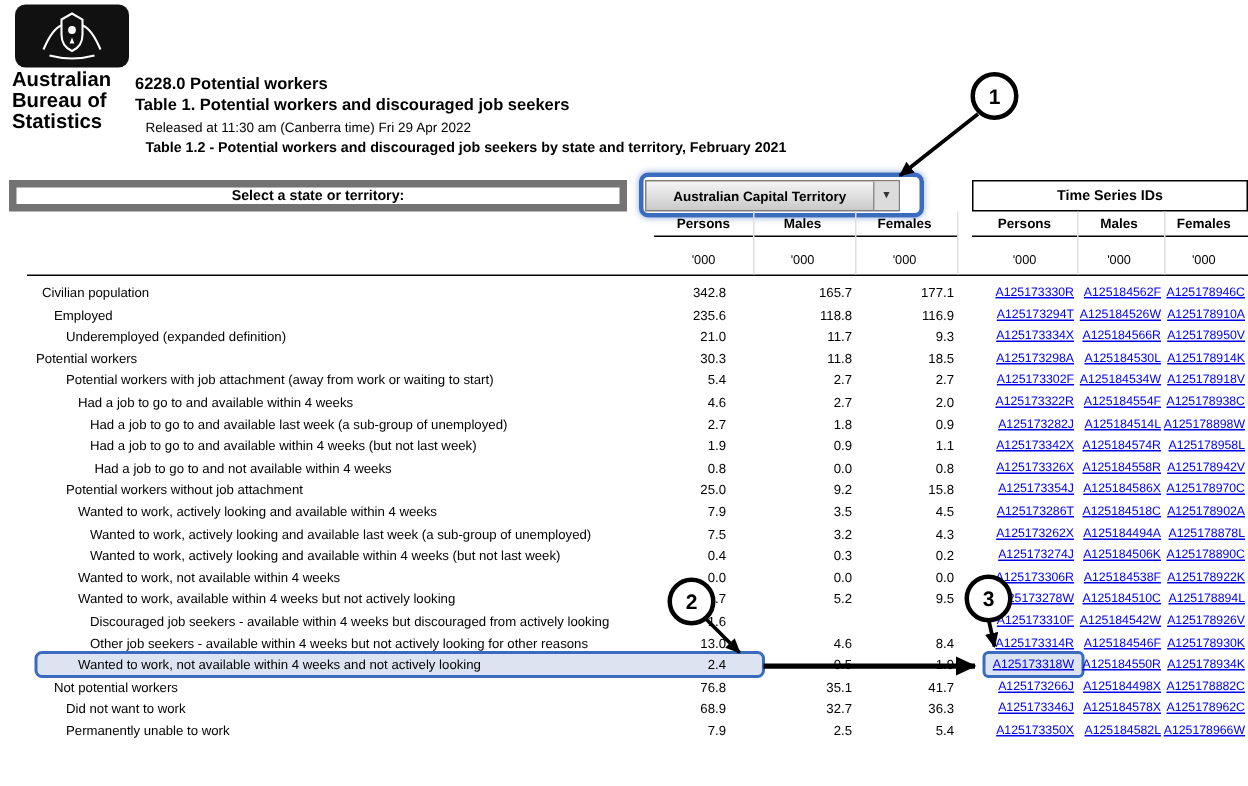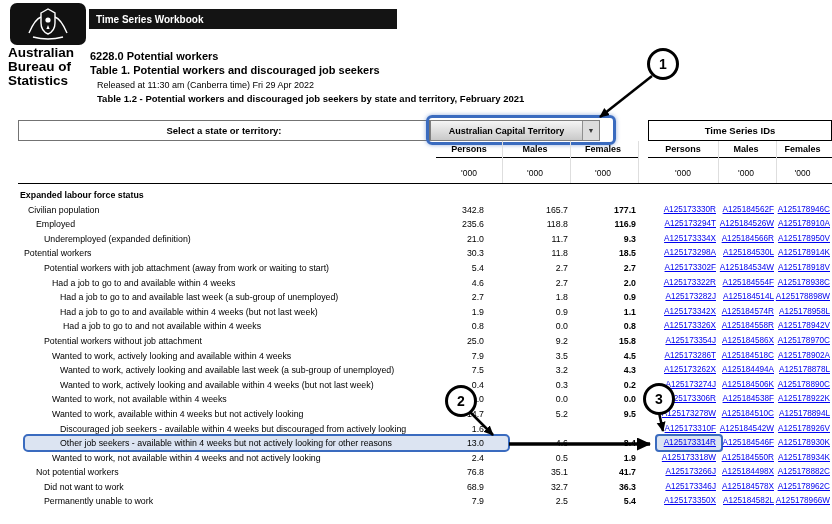--- a/index.html
+++ b/index.html
@@ -12,21 +12,21 @@
   .logo{position:absolute;left:10px;top:3px;width:76px;height:42px;background:#111;border-radius:7px;
         display:flex;align-items:center;justify-content:center;}
   .logo svg{display:block;}
   .logo-text{position:absolute;left:8px;top:46px;font-size:13.5px;font-weight:bold;line-height:14px;}
   .t1{position:absolute;left:90px;top:50px;font-size:11px;font-weight:bold;}
   .t2{position:absolute;left:90px;top:64px;font-size:11px;font-weight:bold;}
   .t3{position:absolute;left:97px;top:80px;font-size:9px;}
   .t4{position:absolute;left:97px;top:93px;font-size:9.5px;font-weight:bold;}
 
   
-  .sel-label{position:absolute;left:18px;top:120px;width:412px;height:21px;border:1px solid #737373;box-sizing:border-box;
+  .sel-label{position:absolute;left:6px;top:120px;width:412px;height:21px;border:5px solid #737373;box-sizing:border-box;
              display:flex;align-items:center;justify-content:center;font-size:9.5px;font-weight:bold;background:#fff;}
   .dropdown{position:absolute;left:430px;top:120px;width:170px;height:21px;box-sizing:border-box;
             border:1px solid #7f7f7f;background:linear-gradient(#f5f5f5,#c9c9c9);display:flex;}
   .dd-value{flex:1;display:flex;align-items:center;justify-content:center;font-size:9px;font-weight:bold;}
   .dd-btn{width:16px;border-left:1px solid #8f8f8f;background:#dcdcdc;display:flex;align-items:center;justify-content:center;
           font-size:7px;color:#333;}
   .ts-box{position:absolute;left:648px;top:120px;width:184px;height:21px;border:1px solid #000;box-sizing:border-box;
           display:flex;align-items:center;justify-content:center;font-size:9.5px;font-weight:bold;background:#fff;}
   .dd-highlight{position:absolute;left:426px;top:115px;width:190px;height:30px;border:3px solid #3a6bbf;border-radius:6px;
                 box-sizing:border-box;box-shadow:0 0 4px rgba(58,107,191,.55);pointer-events:none;}
@@ -39,41 +39,38 @@
   .hline{position:absolute;height:1px;background:#000;}
   .vgrid{position:absolute;top:141px;height:42px;width:1px;background:#dedede;}
 
   
   .rows{position:absolute;left:0;top:188px;width:832px;}
   .trow{position:relative;height:14.6px;}
   .rlabel{position:absolute;top:0;font-size:8.8px;line-height:14.6px;white-space:nowrap;}
   .section .rlabel{font-weight:bold;}
   .val{position:absolute;top:0;font-size:8.8px;line-height:14.6px;}
   .tsid{position:absolute;top:0;font-size:8.2px;line-height:14.6px;color:#0000EE;text-decoration:underline;cursor:pointer;}
-  .vp{right:348px;} .vm{right:264px;} .vf{right:196px;font-weight:bold;}
+  .vp{right:348px;} .vm{right:264px;} .vf{right:196px;}
   .tp{right:116px;} .tm{right:58px;}  .tf{right:2px;}
 
   
   .row-hl{position:absolute;left:23px;top:434px;width:487px;height:18px;border:2.5px solid #3a6bbf;border-radius:5px;
           background:#dce4f2;box-sizing:border-box;}
   .id-hl{position:absolute;left:655px;top:434px;width:68px;height:18px;border:2.5px solid #3a6bbf;border-radius:4px;
          background:#dce4f2;box-sizing:border-box;}
   .callout{position:absolute;width:26px;height:26px;border:3px solid #000;border-radius:50%;background:#fff;
            display:flex;align-items:center;justify-content:center;font-weight:bold;font-size:14px;z-index:6;}
   .co1{left:647px;top:48px;} .co2{left:445px;top:385px;} .co3{left:643px;top:383px;}
   .arrow{position:absolute;overflow:visible;z-index:5;pointer-events:none;}
 </style>
 </head>
 <body>
 
 <div class="page">
 
-  <div class="banner">
-    <span>Time Series Workbook</span>
-  </div>
   <div class="logo">
     <svg width="58" height="34" viewBox="0 0 58 34">
       <g stroke="#fff" fill="none" stroke-width="1.4">
         <path d="M22 6 L29 2 L36 6 L36 16 Q36 24 29 27 Q22 24 22 16 Z"></path>
         <path d="M10 26 Q16 12 22 10"></path>
         <path d="M48 26 Q42 12 36 10"></path>
         <path d="M14 30 Q29 34 44 30"></path>
       </g>
       <circle cx="29" cy="13" r="2.6" fill="#fff"></circle>
       <path d="M29 18 l1.6 4 h-3.2 Z" fill="#fff"></path>
@@ -118,27 +115,20 @@
   <div class="vgrid" style="left:502px;"></div>
   <div class="vgrid" style="left:570px;"></div>
   <div class="vgrid" style="left:638px;"></div>
   <div class="vgrid" style="left:718px;"></div>
   <div class="vgrid" style="left:776px;"></div>
 
   <div class="row-hl"></div>
   <div class="id-hl"></div>
 
   <div class="rows">
-      <div class="trow section">
-      <span class="rlabel" style="left: 20px;">Expanded labour force status</span>
-      <span class="val vp"></span>
-      <span class="val vm"></span>
-      <span class="val vf"></span>
-
-    </div>
       <div class="trow">
       <span class="rlabel" style="left: 28px;">Civilian population</span>
       <span class="val vp">342.8</span>
       <span class="val vm">165.7</span>
       <span class="val vf">177.1</span>
       <a class="tsid tp">A125173330R</a>
       <a class="tsid tm">A125184562F</a>
       <a class="tsid tf">A125178946C</a>
     </div>
       <div class="trow">

